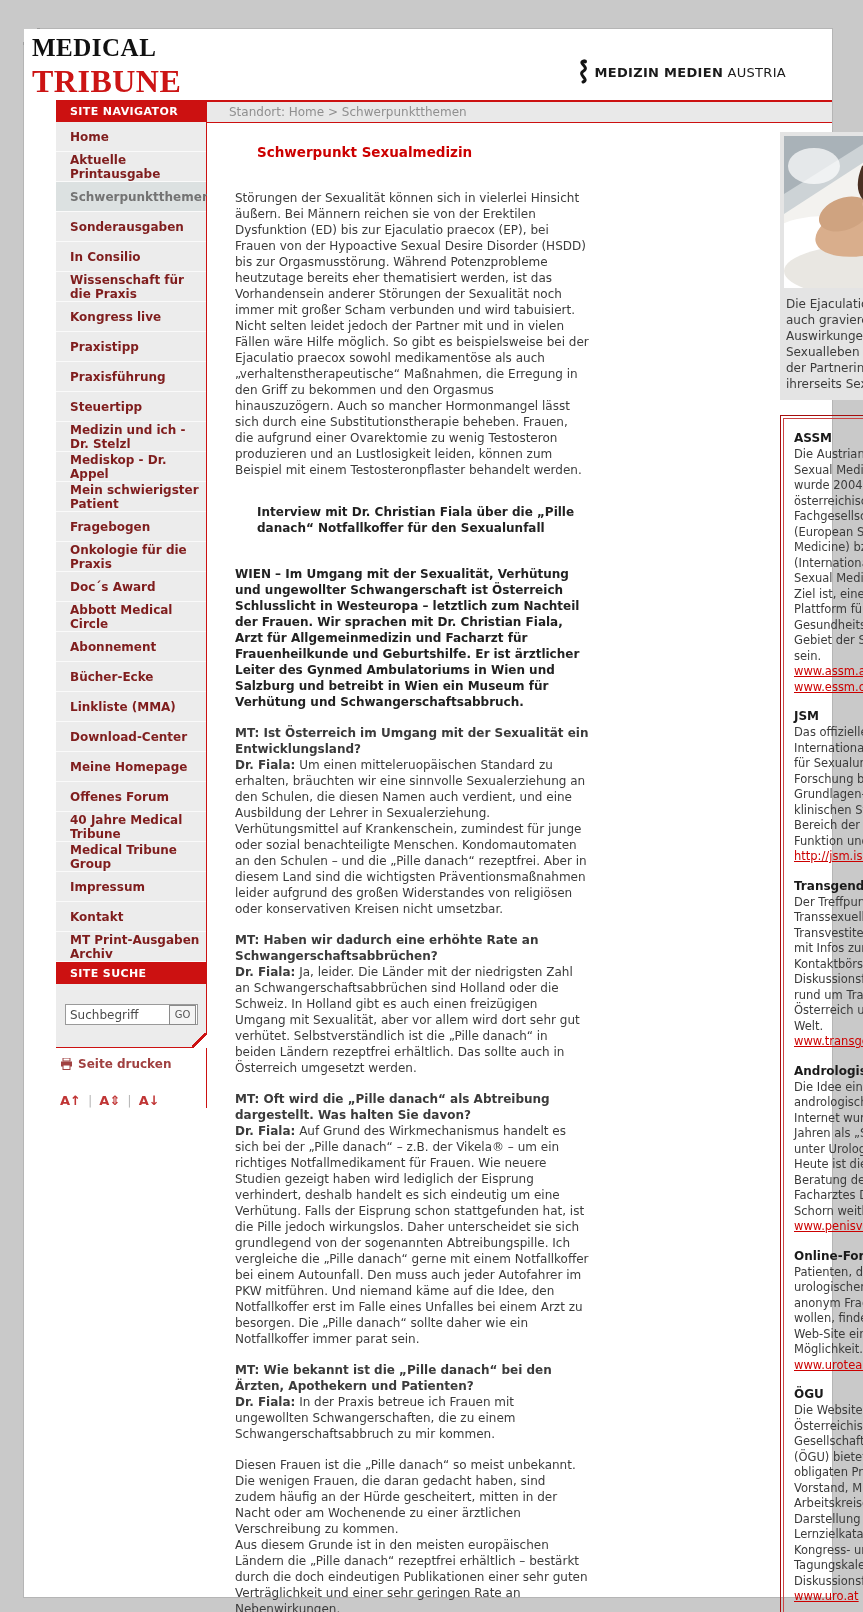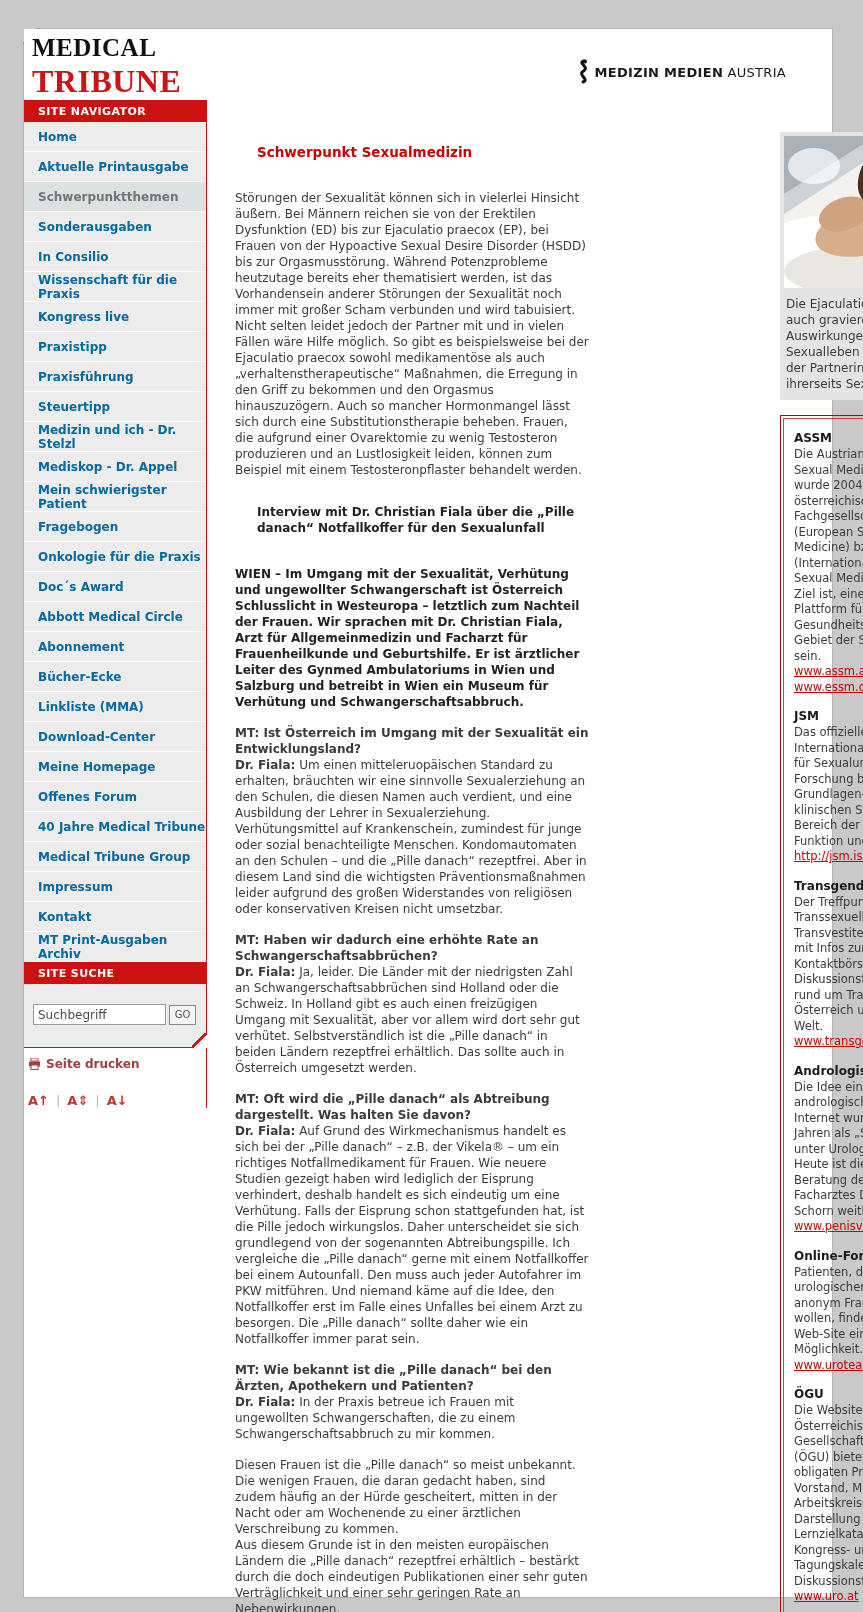--- a/index.html
+++ b/index.html
@@ -29,31 +29,31 @@
   
   #crumbbar {
     position:absolute; left:183px; top:71px; right:0; height:23px;
     background:#e9e9e9; border-top:2px solid #cc1111; border-bottom:1px solid #cc1111;
     display:flex; align-items:center; padding-left:22px;
     font-size:12px; color:#8f8f8f;
   }
   
   #sidebar {
     position:absolute; left:0; top:71px; width:183px;
-    border-right:1px solid #cc1111; background:#fff;
+    border-right:1px solid #cc1111; background:#fff;padding-left:32px;
   }
   .navtitle, .suchetitle {
     height:22px; background:#cc1111; color:#fff; font-size:11px; font-weight:bold;
     letter-spacing:0.4px; display:flex; align-items:center; padding-left:14px;
     border-top:1px solid #cc1111;
   }
   .menu-item {
     height:30px; background:#ececec; border-bottom:1px solid #fafafa;
     display:flex; align-items:center; padding-left:14px;
-    font-size:12px; font-weight:bold; color:#0369a1; cursor:pointer;
+    font-size:12px; font-weight:bold; color:#7f1d1d; cursor:pointer;
   }
   .menu-item.active { background:#dce1e1; color:#737373; }
   .searcharea {
     height:64px; background:#ececec; position:relative;
     border-bottom:1px solid #cc1111;
   }
   .searcharea input {
     position:absolute; left:9px; top:20px; width:133px; height:21px;
     border:1px solid #9a9a9a; font-family:inherit; font-size:12px; color:#4a4a4a; padding:0 4px;
     background:#fff;
@@ -116,20 +116,23 @@
     </div>
     <div class="publisher">
       <svg width="15" height="26" viewBox="0 0 15 26">
         <path d="M8,2 C1,4 14,8 7.5,12 C1,16 14,20 7,23" stroke="#141414" stroke-width="3" fill="none" stroke-linecap="round"></path>
         <circle cx="9" cy="2.5" r="2" fill="#141414"></circle>
       </svg>
       <span class="ptxt"><b>MEDIZIN MEDIEN</b><span> AUSTRIA</span></span>
     </div>
   </div>
 
+  <div id="crumbbar">
+    <span>Standort: Home &gt; Schwerpunktthemen</span>
+  </div>
 
   <div id="sidebar">
     <div class="navtitle">SITE NAVIGATOR</div>
     <div>
         <div class="menu-item">
           <span>Home</span>
         </div>
         <div class="menu-item">
           <span>Aktuelle Printausgabe</span>
         </div>

